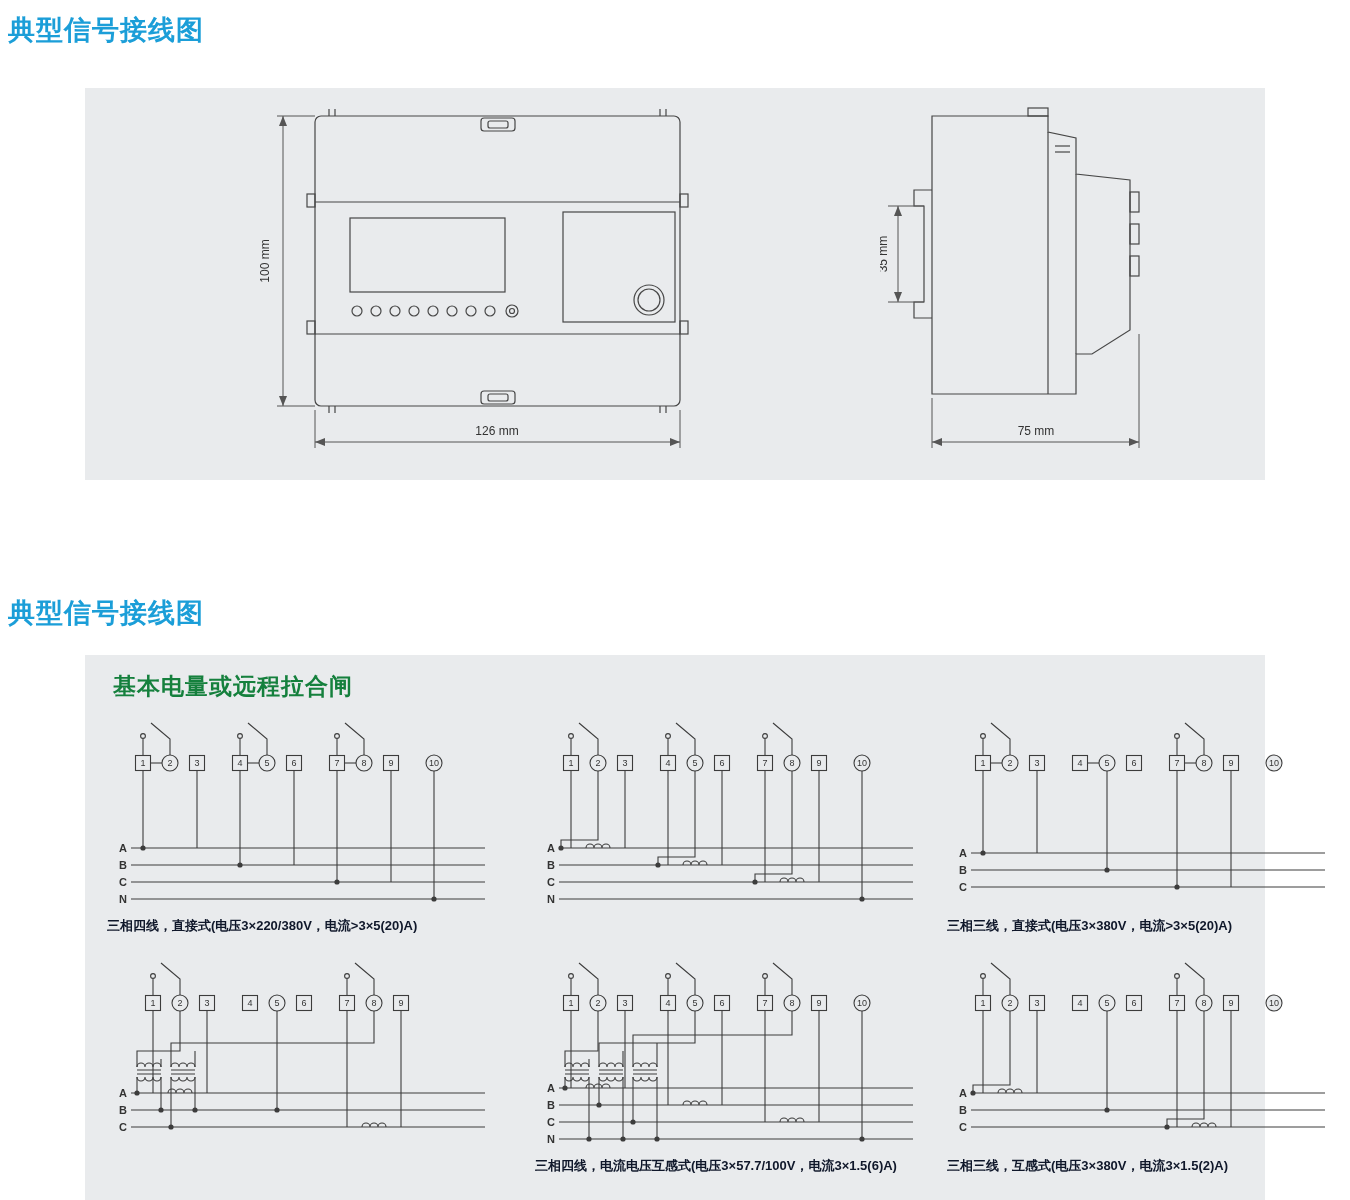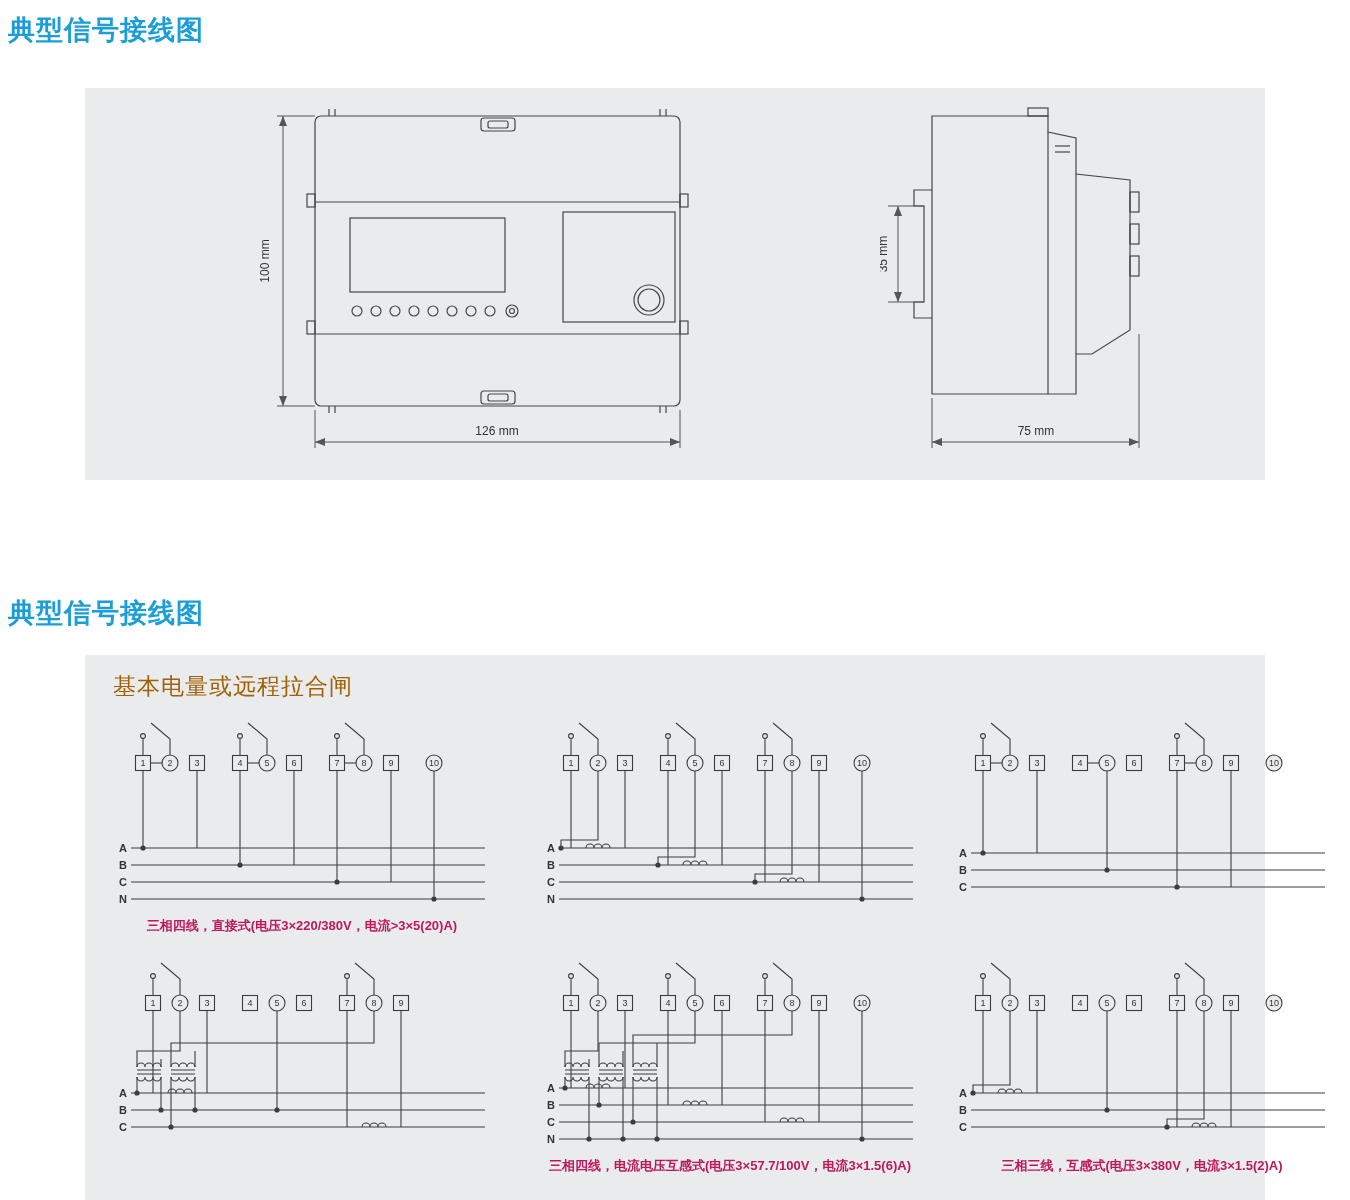--- a/index.html
+++ b/index.html
@@ -5,26 +5,26 @@
   *{margin:0;padding:0;box-sizing:border-box}
   html,body{background:#fff}
   body{width:1350px;height:1200px;font-family:"Liberation Sans",sans-serif;}
   .page{position:relative;width:1350px;height:1200px;background:#fff;overflow:hidden}
   .sec-title{position:absolute;left:8px;font-size:27px;font-weight:700;color:#1b9ed8;letter-spacing:1px}
   #sec1-title{top:12px}
   #sec2-title{top:595px}
   .panel{position:absolute;left:85px;width:1180px;background:#e9ebed}
   #panel1{top:88px;height:392px}
   #panel2{top:655px;height:545px}
-  .panel-title{position:absolute;left:28px;top:16px;font-size:23px;color:#a16207;font-weight:400;letter-spacing:1px}
+  .panel-title{position:absolute;left:28px;top:16px;font-size:23px;color:#15803d;font-weight:700;letter-spacing:1px}
   .dim-svg{position:absolute}
   #front-svg{left:170px;top:6px}
   #side-svg{left:795px;top:6px}
   figure.dcell{position:absolute;width:390px;margin:0}
-  figure.dcell figcaption{text-align:center;font-size:13px;font-weight:600;color:#be185d;margin-top:2px;white-space:nowrap}
+  figure.dcell figcaption{font-size:13px;font-weight:600;color:#0f172a;margin-top:2px;white-space:nowrap}
   #d0{left:22px;top:56px}
   #d1{left:450px;top:56px}
   #d2{left:862px;top:56px}
   #d3{left:22px;top:296px}
   #d4{left:450px;top:296px}
   #d5{left:862px;top:296px}
   svg text{font-family:"Liberation Sans",sans-serif}
 </style>
 </head>
 <body>
@@ -277,20 +277,21 @@
           <text x="187" y="55.4" text-anchor="middle" font-size="9" fill="#333">6</text>
           <rect x="222.5" y="44.5" width="15" height="15" fill="#e9ebed" stroke="#3c3c3c" stroke-width="1.1"></rect>
           <text x="230" y="55.4" text-anchor="middle" font-size="9" fill="#333">7</text>
           <circle cx="257" cy="52" r="8" fill="#e9ebed" stroke="#3c3c3c" stroke-width="1.1"></circle>
           <text x="257" y="55.4" text-anchor="middle" font-size="9" fill="#333">8</text>
           <rect x="276.5" y="44.5" width="15" height="15" fill="#e9ebed" stroke="#3c3c3c" stroke-width="1.1"></rect>
           <text x="284" y="55.4" text-anchor="middle" font-size="9" fill="#333">9</text>
           <circle cx="327" cy="52" r="8" fill="#e9ebed" stroke="#3c3c3c" stroke-width="1.1"></circle>
           <text x="327" y="55.4" text-anchor="middle" font-size="9" fill="#333">10</text>
         </svg>
+      <figcaption>三相三线，直接式(电压3×380V，电流&gt;3×5(20)A)</figcaption>
     </figure>
 
     <figure class="dcell" id="d3">
       <svg width="390" height="200" viewBox="0 0 390 200">
           <path d="M24,142 H378" fill="none" stroke="#3c3c3c" stroke-width="1.1"></path>
           <text x="20" y="146" text-anchor="end" font-size="11" font-weight="600" fill="#333">A</text>
           <path d="M24,159 H378" fill="none" stroke="#3c3c3c" stroke-width="1.1"></path>
           <text x="20" y="163" text-anchor="end" font-size="11" font-weight="600" fill="#333">B</text>
           <path d="M24,176 H378" fill="none" stroke="#3c3c3c" stroke-width="1.1"></path>
           <text x="20" y="180" text-anchor="end" font-size="11" font-weight="600" fill="#333">C</text>

